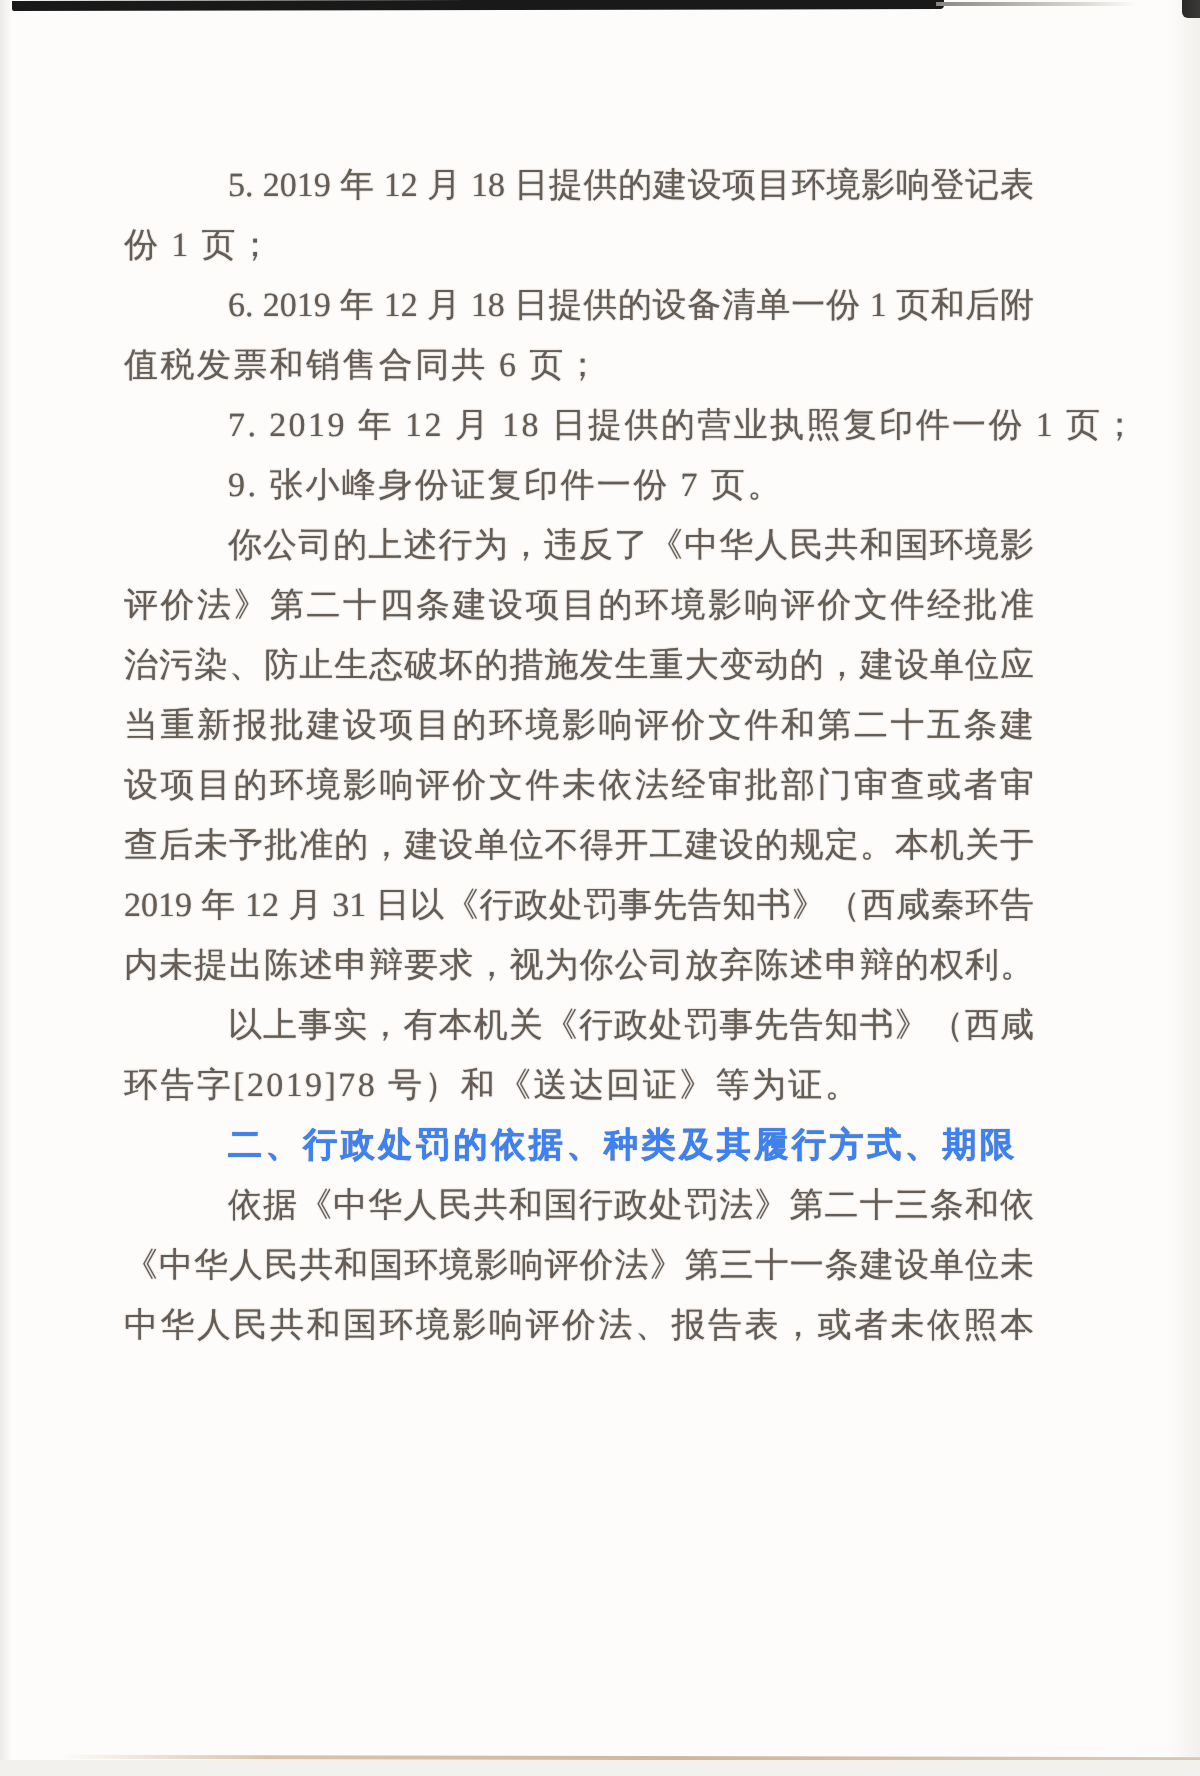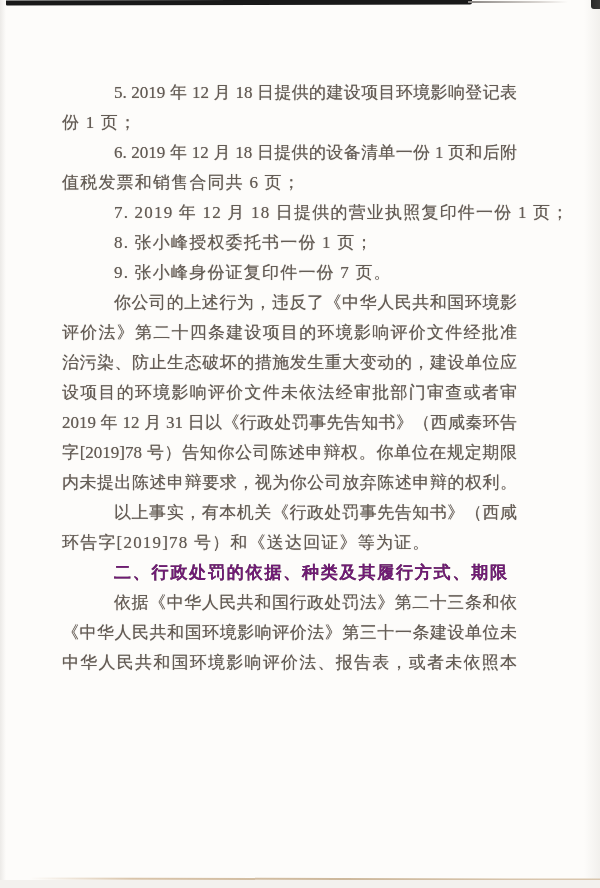--- a/index.html
+++ b/index.html
@@ -56,21 +56,21 @@
   .j{
     white-space:normal;
     letter-spacing:0;
     text-align:justify;
     text-align-last:justify;
     overflow:hidden;
   }
   .ind{text-indent:52px;}
   .bold{
     font-weight:700;
-    color:#701a75;
+    color:#3b82f6;
     letter-spacing:1.8px;
     text-shadow:0 0 0.5px rgba(74,68,62,0.9);
   }
 </style>
 </head>
 <body>
 
 <div class="paper">
 
   <div class="scan-bar-top"></div>
@@ -78,28 +78,28 @@
   <div class="scan-corner"></div>
   <div class="edge-left"></div>
   <div class="edge-right"></div>
 
   <div class="textblock">
     <div class="ln ind j">5. 2019 年 12 月 18 日提供的建设项目环境影响登记表一</div>
     <div class="ln">份 1 页；</div>
     <div class="ln ind j">6. 2019 年 12 月 18 日提供的设备清单一份 1 页和后附增</div>
     <div class="ln">值税发票和销售合同共 6 页；</div>
     <div class="ln ind">7. 2019 年 12 月 18 日提供的营业执照复印件一份 1 页；</div>
-    <div class="ln ind">8. 张小峰授权委托书一份 1 页；</div>
     <div class="ln ind">9. 张小峰身份证复印件一份 7 页。</div>
     <div class="ln ind j">你公司的上述行为，违反了《中华人民共和国环境影响</div>
     <div class="ln j">评价法》第二十四条建设项目的环境影响评价文件经批准</div>
     <div class="ln j">治污染、防止生态破坏的措施发生重大变动的，建设单位应</div>
+    <div class="ln j">当重新报批建设项目的环境影响评价文件和第二十五条建</div>
     <div class="ln j">设项目的环境影响评价文件未依法经审批部门审查或者审</div>
+    <div class="ln j">查后未予批准的，建设单位不得开工建设的规定。本机关于</div>
     <div class="ln j">2019 年 12 月 31 日以《行政处罚事先告知书》（西咸秦环告</div>
-    <div class="ln j">字[2019]78 号）告知你公司陈述申辩权。你单位在规定期限</div>
     <div class="ln j">内未提出陈述申辩要求，视为你公司放弃陈述申辩的权利。</div>
     <div class="ln ind j">以上事实，有本机关《行政处罚事先告知书》（西咸秦</div>
     <div class="ln">环告字[2019]78 号）和《送达回证》等为证。</div>
     <div class="ln ind bold">二、行政处罚的依据、种类及其履行方式、期限</div>
     <div class="ln ind j">依据《中华人民共和国行政处罚法》第二十三条和依据</div>
     <div class="ln j">《中华人民共和国环境影响评价法》第三十一条建设单位未</div>
     <div class="ln j">中华人民共和国环境影响评价法、报告表，或者未依照本</div>
   </div>
 
   <div class="paper-bottom-line"></div>

